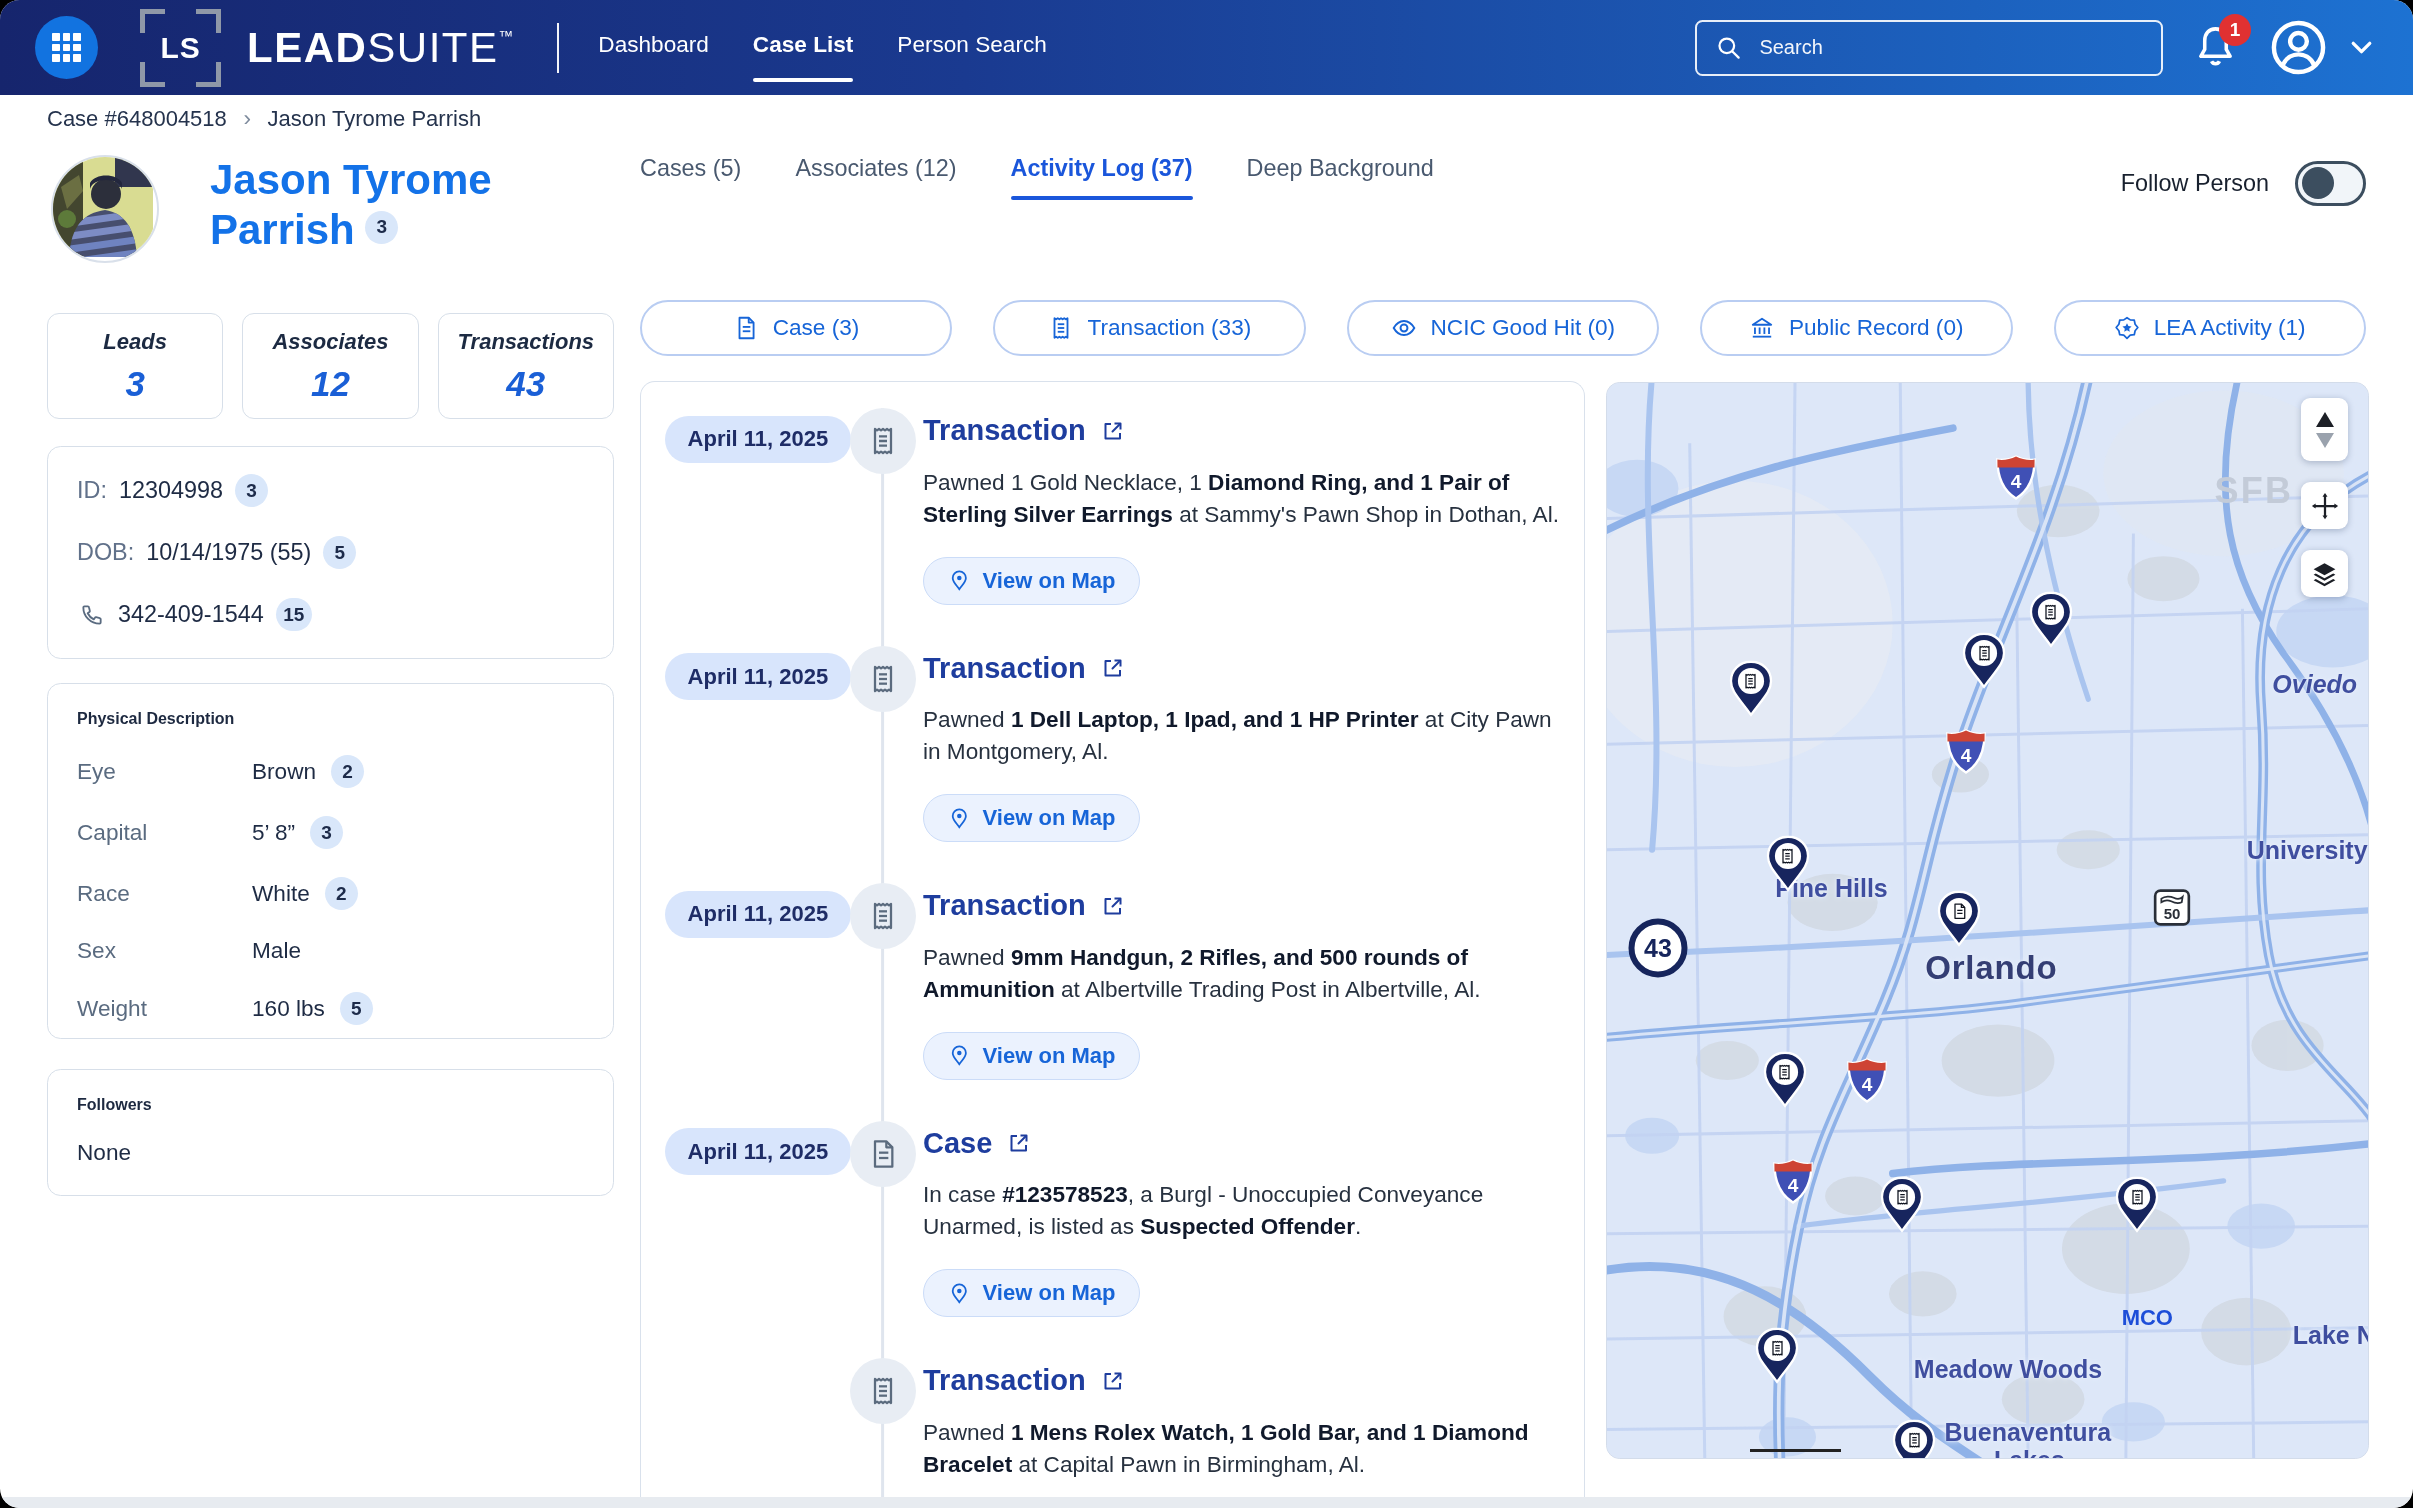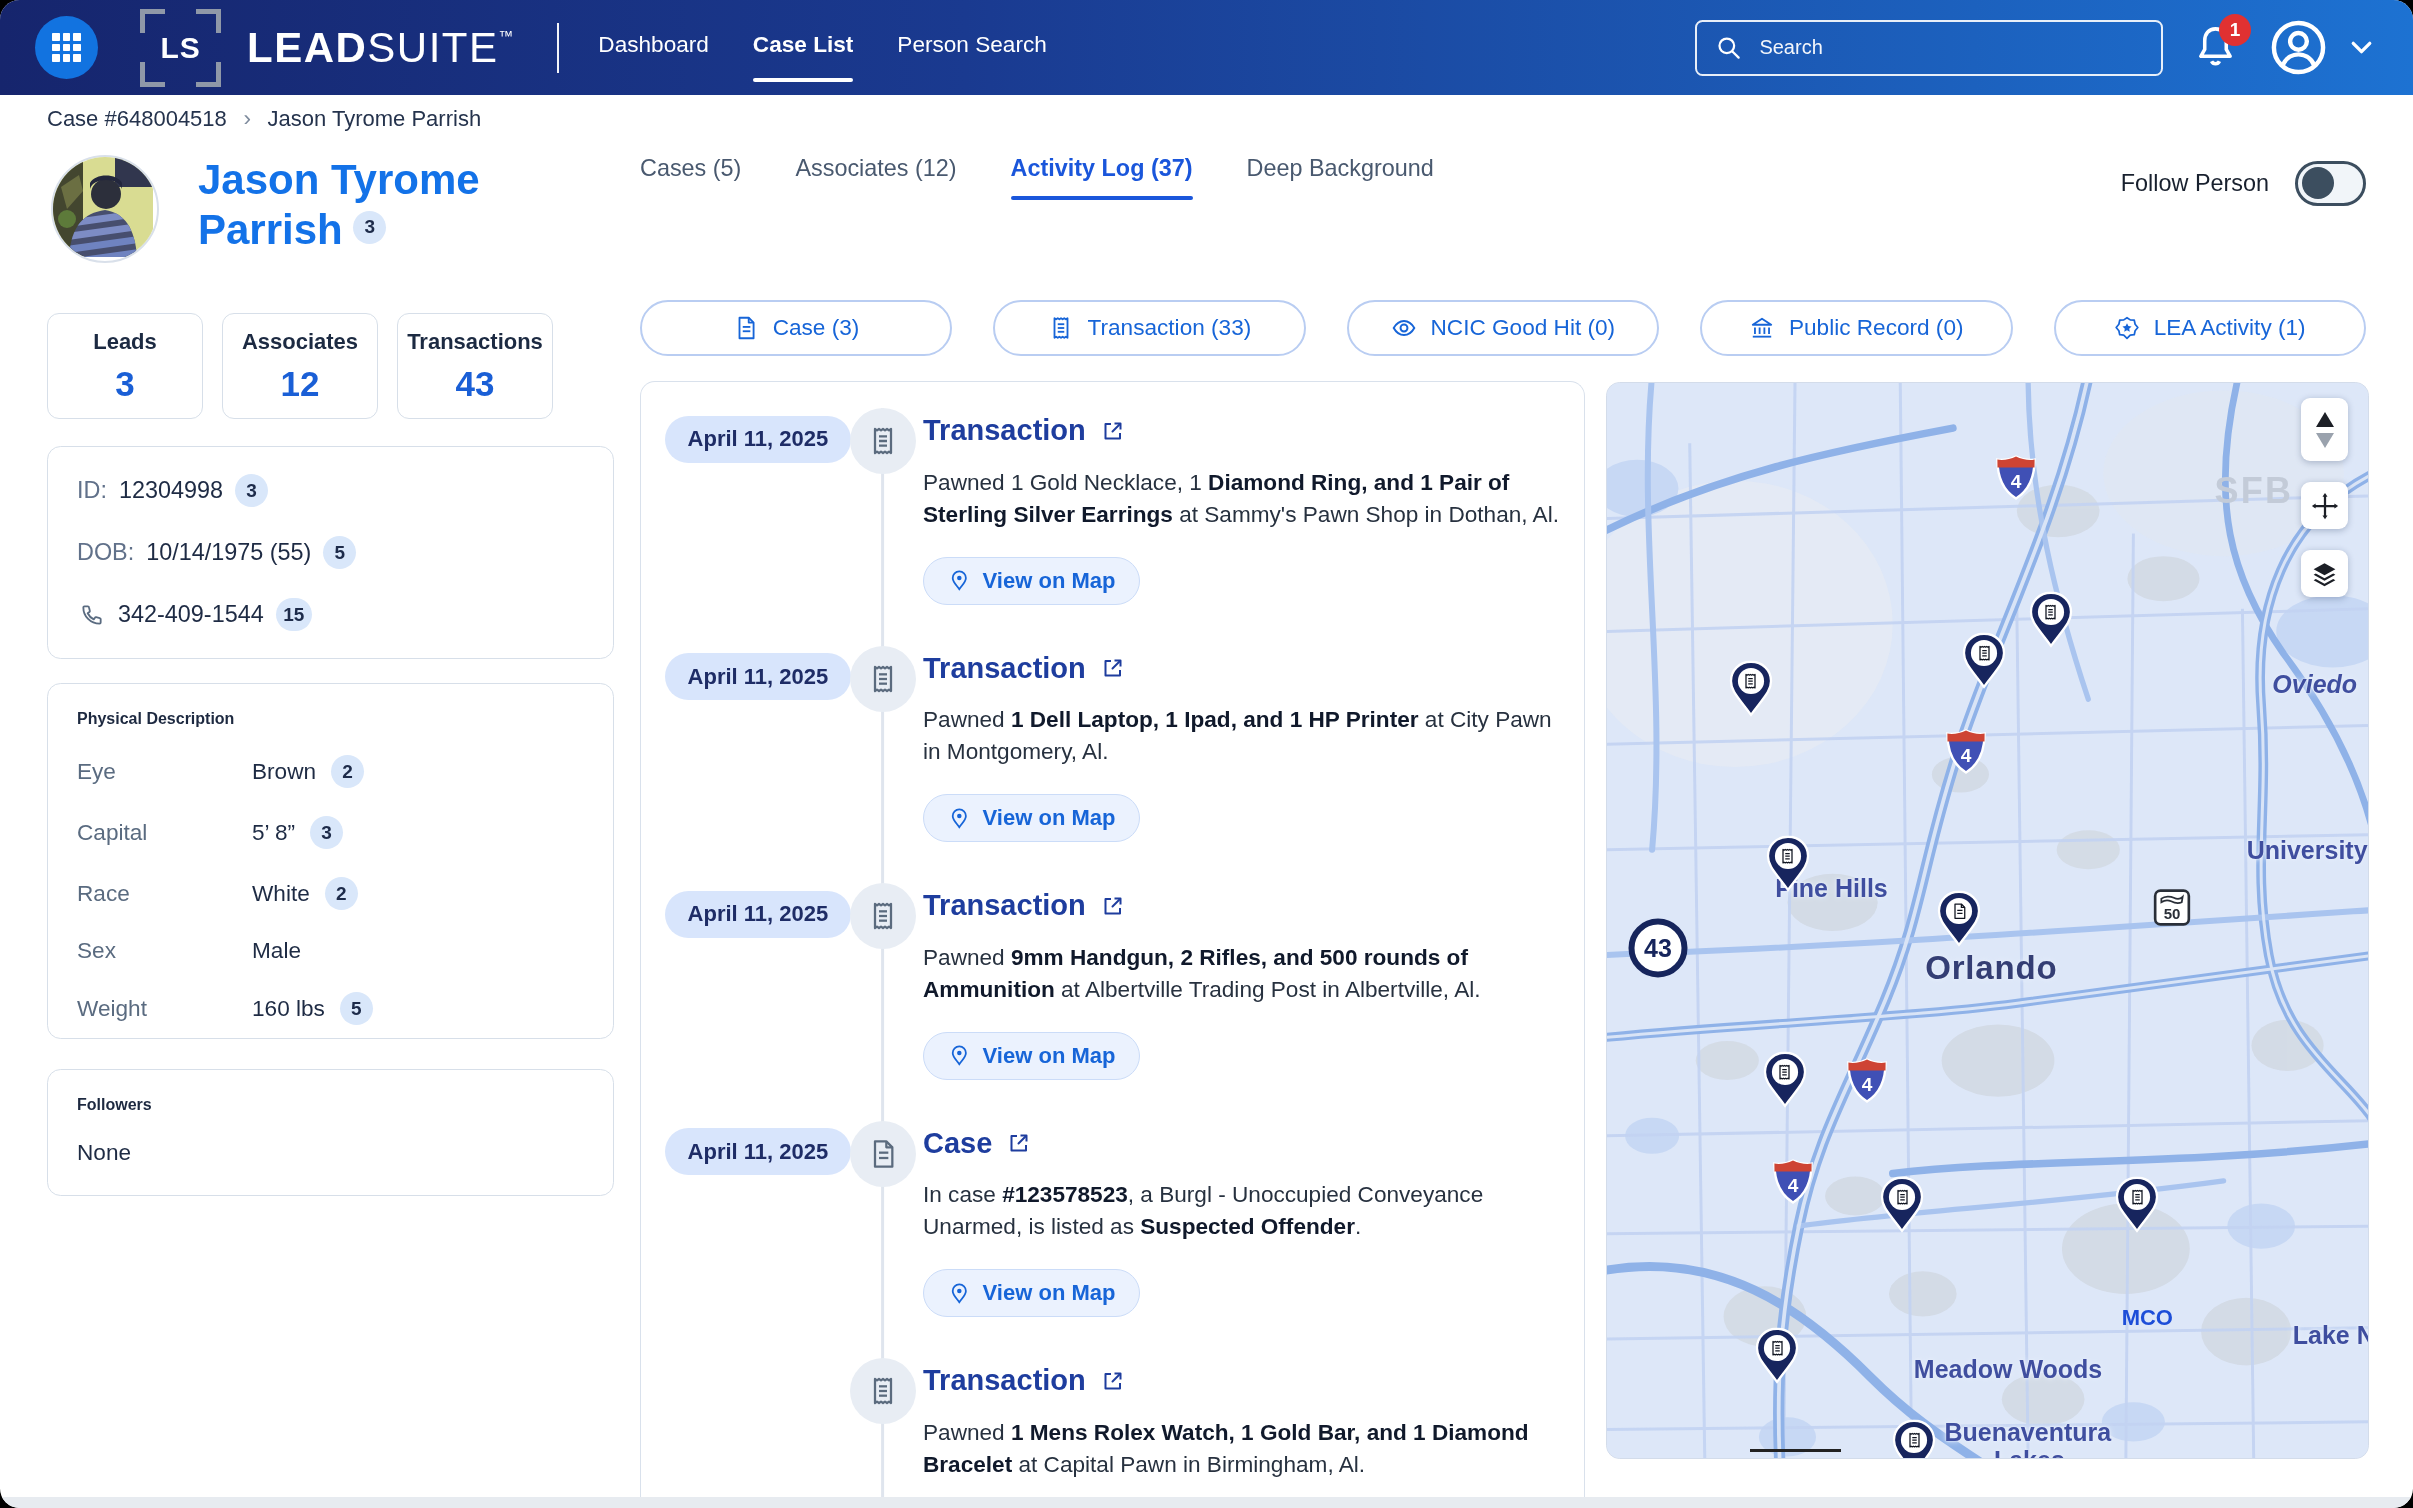--- a/index.html
+++ b/index.html
@@ -33,24 +33,24 @@
   .searchbox input::placeholder{color:rgba(255,255,255,.95);}
   .bell-wrap{position:relative;width:48px;height:53px;cursor:pointer;}
   .bell-badge{position:absolute;top:-7.5px;right:-10.6px;min-width:32px;height:32px;border-radius:16px;background:#e03131;color:#fff;font-size:19px;font-weight:700;display:flex;align-items:center;justify-content:center;}
   .avatar-btn{display:flex;align-items:center;gap:16.6px;cursor:pointer;}
   
   .breadcrumb{position:absolute;left:47px;top:106px;display:flex;align-items:center;gap:16.6px;font-size:22px;color:#25334d;}
   .breadcrumb .sep{color:#7e8b9d;font-size:22.6px;}
   
   .profile-head{position:absolute;left:51px;top:155px;display:flex;gap:39px;}
   .photo{width:104px;height:104px;border-radius:50%;overflow:hidden;border:2.3px solid #d9e0ea;flex:0 0 auto;}
-  .person-name{font-size:42px;line-height:50px;font-weight:800;color:#1372e8;}
+  .person-name{font-size:42px;line-height:50px;font-weight:800;color:#1372e8;margin-left:12px;}
   .num-badge{display:inline-flex;align-items:center;justify-content:center;min-width:33px;height:33px;padding:0 7.5px;border-radius:16.6px;background:#d9e7fa;color:#1d2b4a;font-size:19px;font-weight:600;box-sizing:border-box;}
   .person-name .num-badge{vertical-align:10.6px;margin-left:10.6px;}
-  .stats-row{position:absolute;left:47px;top:313px;width:506px;display:flex;gap:19px;}
+  .stats-row{position:absolute;left:47px;top:313px;width:567px;display:flex;gap:19px;font-style:italic;}
   .stat-card{flex:1;height:104px;border:1.5px solid #d7dfe9;border-radius:12px;background:#fff;display:flex;flex-direction:column;align-items:center;justify-content:center;gap:9px;}
   .stat-label{font-size:22px;font-weight:700;color:#1c2a42;}
   .stat-value{font-size:35px;font-weight:700;color:#1a5fd6;}
   .side-card{position:absolute;left:47px;width:567px;border:1.5px solid #d7dfe9;border-radius:13.6px;background:#fff;box-sizing:border-box;padding:26px 29px;}
   .card-identity{top:446px;height:213px;display:flex;flex-direction:column;justify-content:space-between;padding:27px 29px;}
   .id-row{display:flex;align-items:center;gap:12px;font-size:23.4px;color:#1e2b44;}
   .id-row .lbl{color:#61718a;}
   .id-row .ico{width:29px;display:flex;justify-content:center;color:#5a6b80;}
   .card-physical{top:683px;height:356px;}
   .card-title{font-size:16px;font-weight:800;color:#1d2940;}

